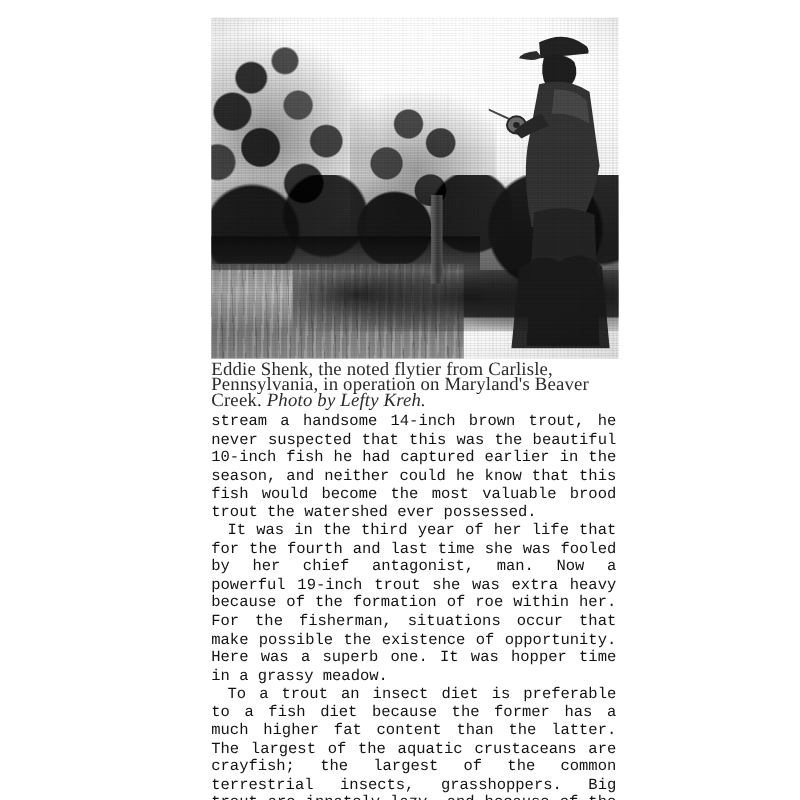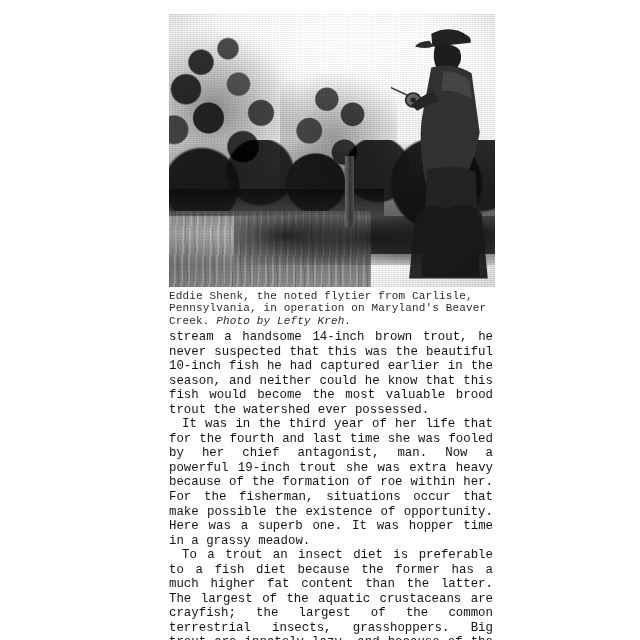--- a/index.html
+++ b/index.html
@@ -150,22 +150,22 @@
     height: 94%;
   }
   .angler svg { width: 100%; height: 100%; display: block; }
 
   
   .caption {
     position: absolute;
     left: 169px;
     top: 290px;
     width: 334px;
-    font-family: Liberation Mono, monospace;
-    font-size: 11px;
+    font-family: Liberation Serif, serif;
+    font-size: 15px;
     line-height: 12.4px;
     color: #2b2b2b;
     letter-spacing: .15px;
   }
   .caption .credit { font-style: italic; }
 
   
   .body-text {
     position: absolute;
     left: 169px;

